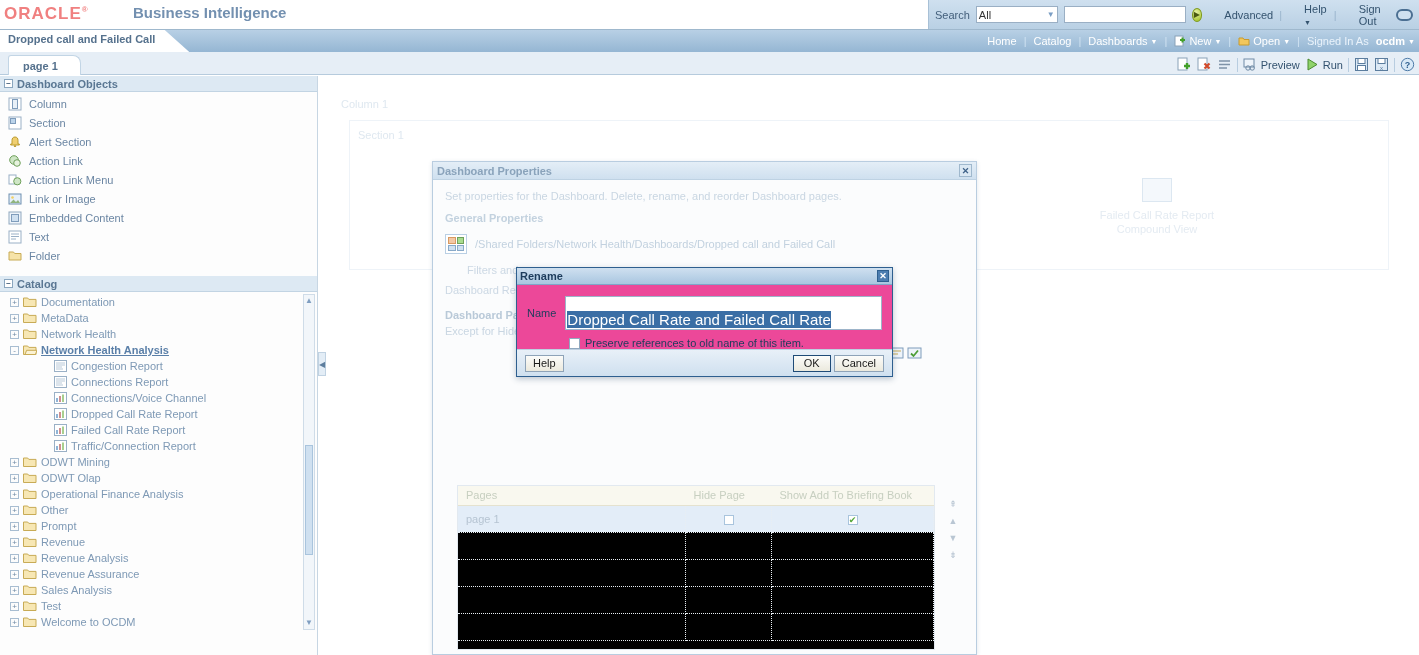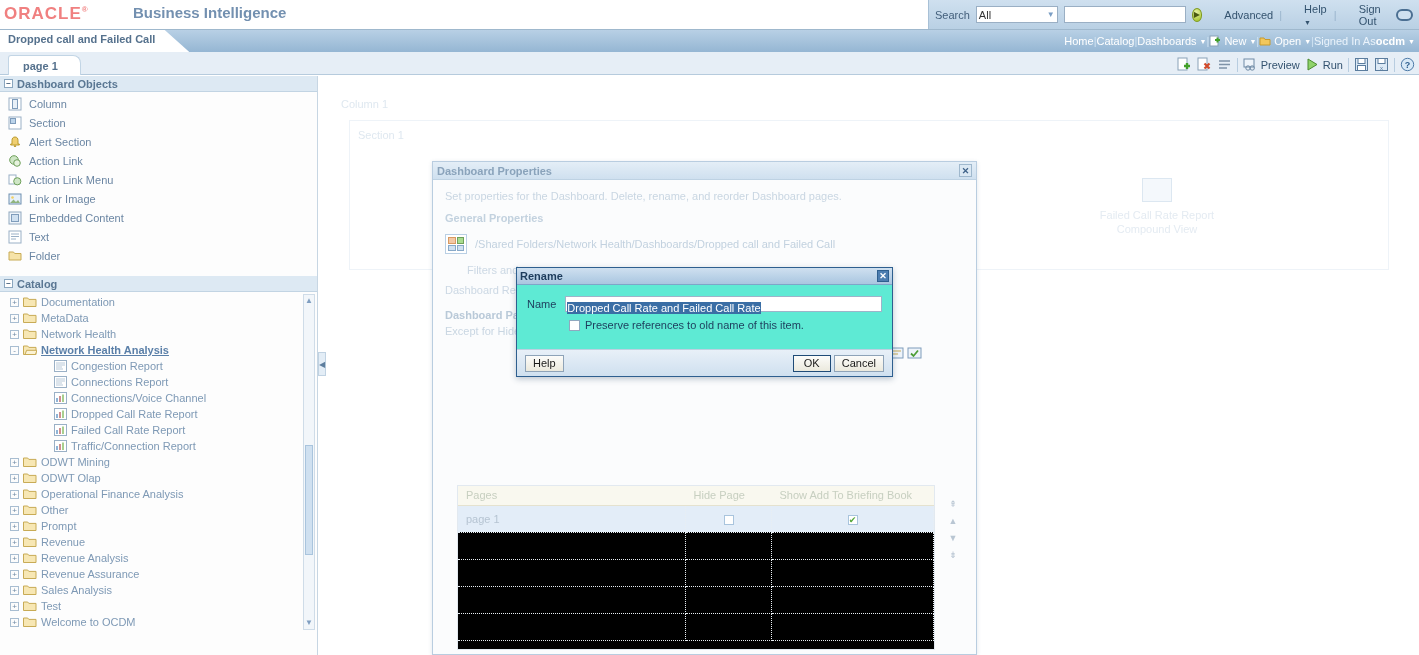--- a/index.html
+++ b/index.html
@@ -70,21 +70,21 @@
   }
   #dash-tab{
     position:absolute; left:0; top:0; height:22px;
     padding:3px 34px 0 8px;
     background:#fff;
     color:#55718d; font-weight:bold; font-size:11px;
     clip-path:polygon(0 0, 87% 0, 100% 100%, 0% 100%);
   }
   #nav-links{
     position:absolute; right:4px; top:0; height:22px;
-    display:flex; align-items:center; 
+    display:flex; align-items:center; gap:7px;
     font-size:11px; color:#fff;
   }
   #nav-links .nav-item{color:#ffffff; cursor:pointer; display:flex; align-items:center; gap:3px;}
   #nav-links .vsep{color:#cfe2f2;}
   #nav-links .signed{color:#eaf3fb;}
   #nav-links .user-name{font-weight:bold;color:#ffffff;}
   .mini-ic{width:12px;height:12px;display:inline-block;}
 
   
   #pagetab-bar{
@@ -271,30 +271,30 @@
     display:flex;align-items:center;padding:0 3px;
     font-size:11px;font-weight:bold;color:#1d3c5c;
   }
   #rename-close{
     margin-left:auto;width:12px;height:12px;
     background:#4c7db0;border:1px solid #2e5f8f;color:#fff;
     display:flex;align-items:center;justify-content:center;
     font-size:9px;cursor:pointer;font-weight:bold;
   }
   #rename-body{
-    height:65px; background:#5eead4; padding:11px 10px 0 10px;
+    height:65px; background:#ec4899; padding:11px 10px 0 10px;
     border-bottom:1px solid #bdd0e1;
   }
   .rn-row{display:flex;align-items:center;gap:9px;}
   .rn-label{font-size:11px;color:#1d3c5c;}
   #name-input{
     width:341px;height:16px;
     border:1px solid #9db4c9;background:#fff;
-    font-family:"Liberation Sans", sans-serif; font-size:11px;
-    padding:4px 1px; color:#000; line-height:14px;
+    font-family:"Liberation Sans", sans-serif; font-size:15px;
+    padding:16px 1px; color:#000; line-height:14px;
   }
   #name-input .hl{background:#3a6ea5;color:#fff;}
   .rn-chk-row{display:flex;align-items:center;gap:5px;margin:7px 0 0 42px;}
   #preserve-chk{
     width:11px;height:11px;border:1px solid #90a8bf;background:#fff;flex:0 0 11px;
   }
   .rn-chk-label{font-size:11px;color:#1d3c5c;}
   #rename-footer{
     height:26px; background:linear-gradient(#e8f0f8,#cfe0ef);
     display:flex; align-items:center; padding:0 8px;

